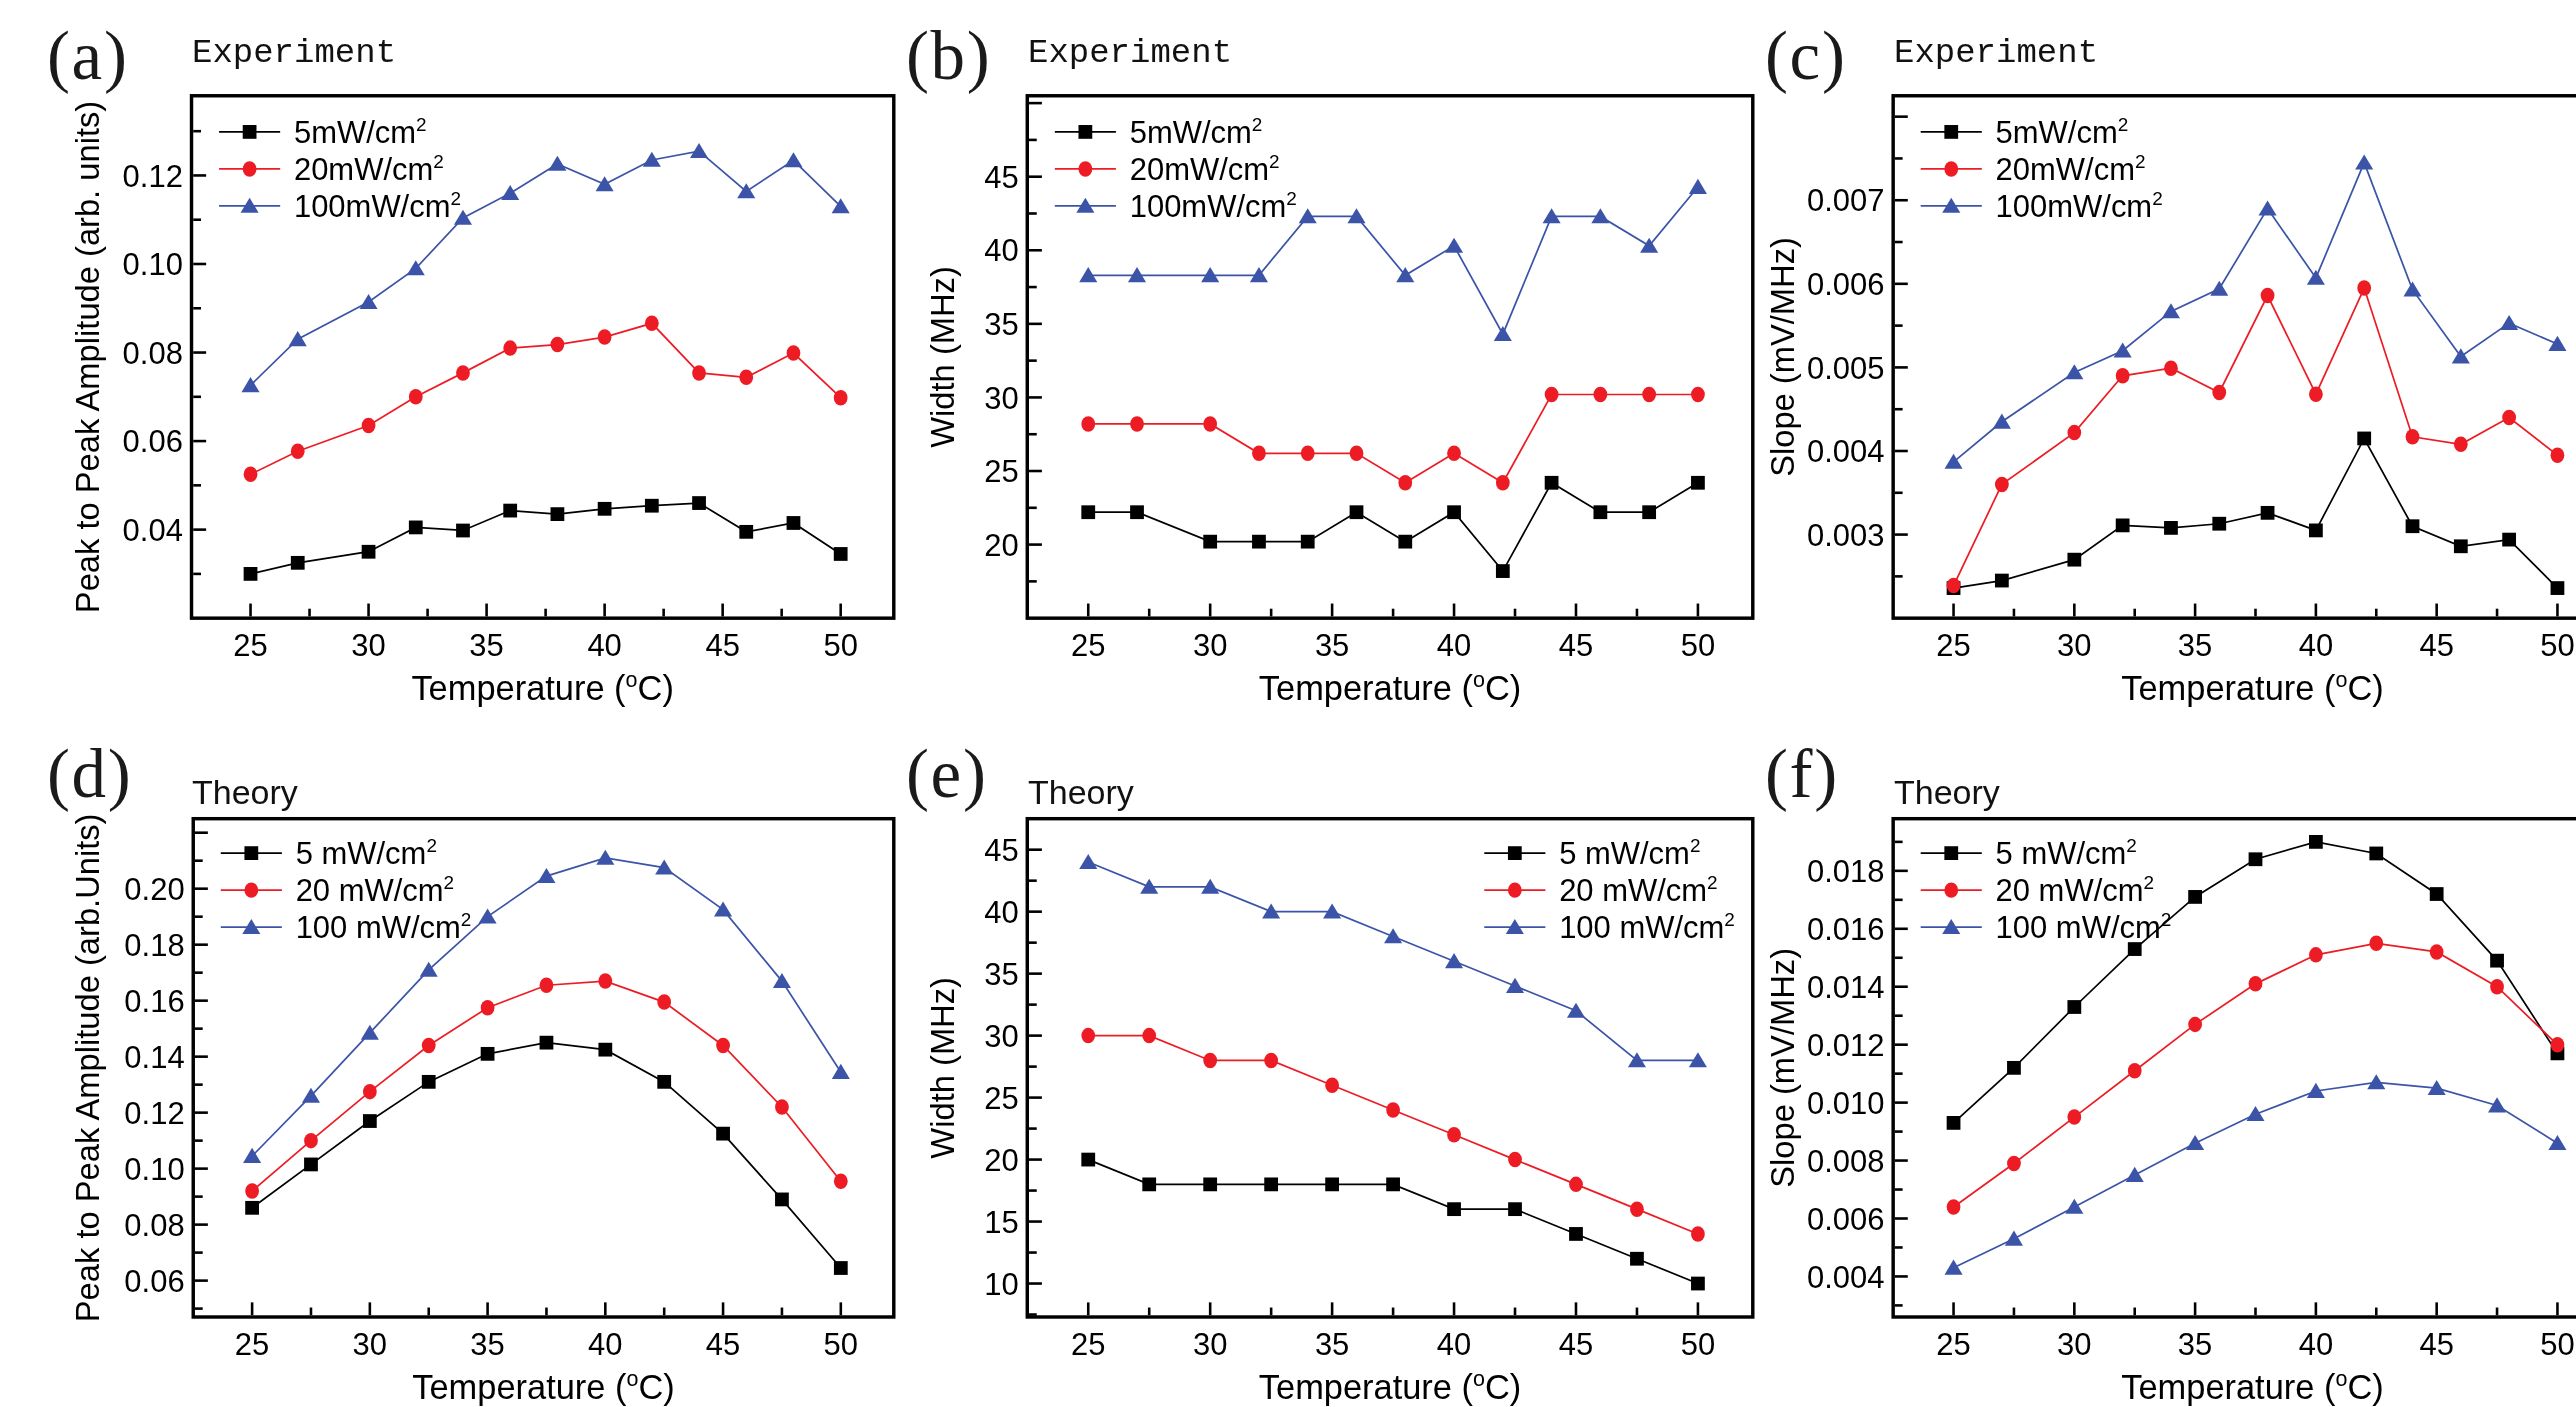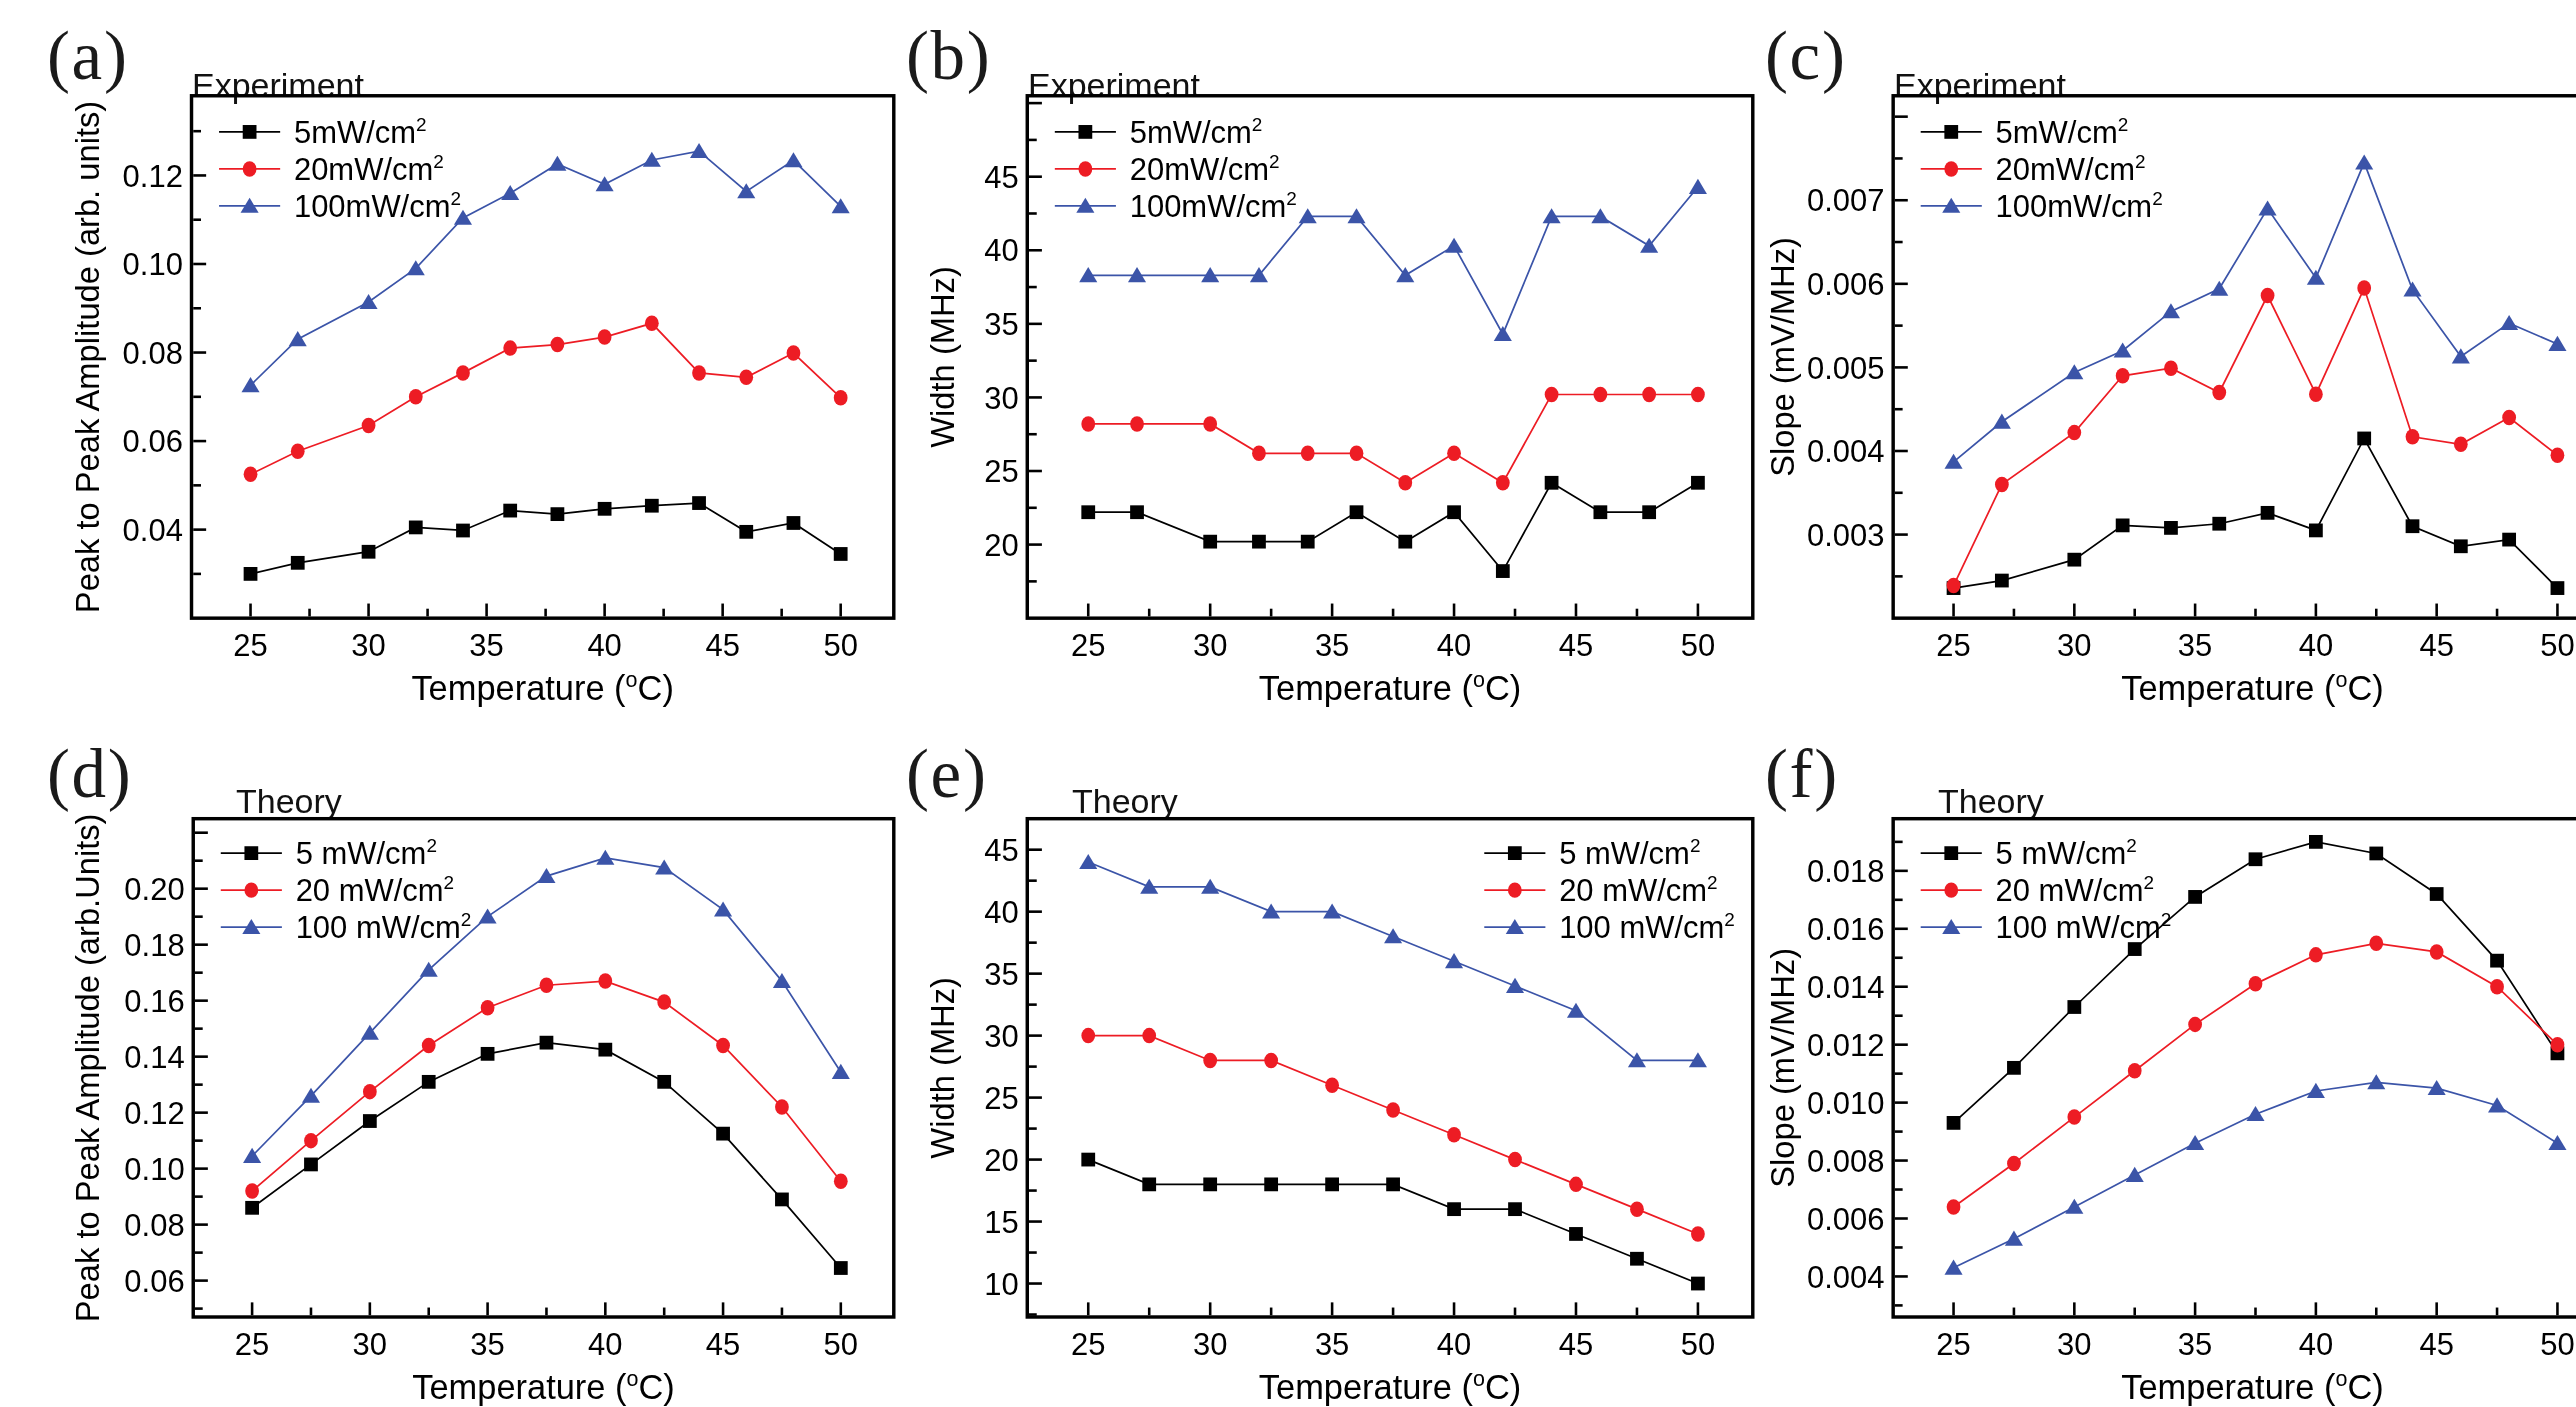--- a/index.html
+++ b/index.html
@@ -3,22 +3,22 @@
 <meta charset="utf-8">
 <style>
   html,body{margin:0;padding:0;background:#ffffff;}
   body{width:2576px;height:1408px;overflow:hidden;font-family:"Liberation Sans","DejaVu Sans",sans-serif;}
   #figure-grid{display:grid;grid-template-columns:repeat(3,859px);grid-template-rows:704px 704px;width:2576px;height:1408px;}
   .panel{position:relative;width:859px;height:704px;}
   .panel-letter{position:absolute;left:6.9px;font-family:"Liberation Serif","DejaVu Serif",serif;font-size:69px;line-height:1;color:#1a1a1a;letter-spacing:1.7px;}
   .r1 .panel-letter{top:8.6px;}
   .r2 .panel-letter{top:22.4px;}
   .panel-title{position:absolute;font-size:34px;color:#111;}
-  .r1 .panel-title{top:52px;}
-  .r2 .panel-title{top:64px;margin-left:44px;}
+  .r1 .panel-title{top:20px;font-family:Liberation Mono, monospace;}
+  .r2 .panel-title{top:55px;}
   .col-l0 .panel-title{left:152px;}
   .col-l1 .panel-title{left:129px;}
   .col-l2 .panel-title{left:136px;}
   svg.chart{position:absolute;left:0;top:0;width:859px;height:704px;}
 </style>
 </head>
 <body>
 
 <div id="figure-grid">
   <figure class="panel r1 col-l0">

